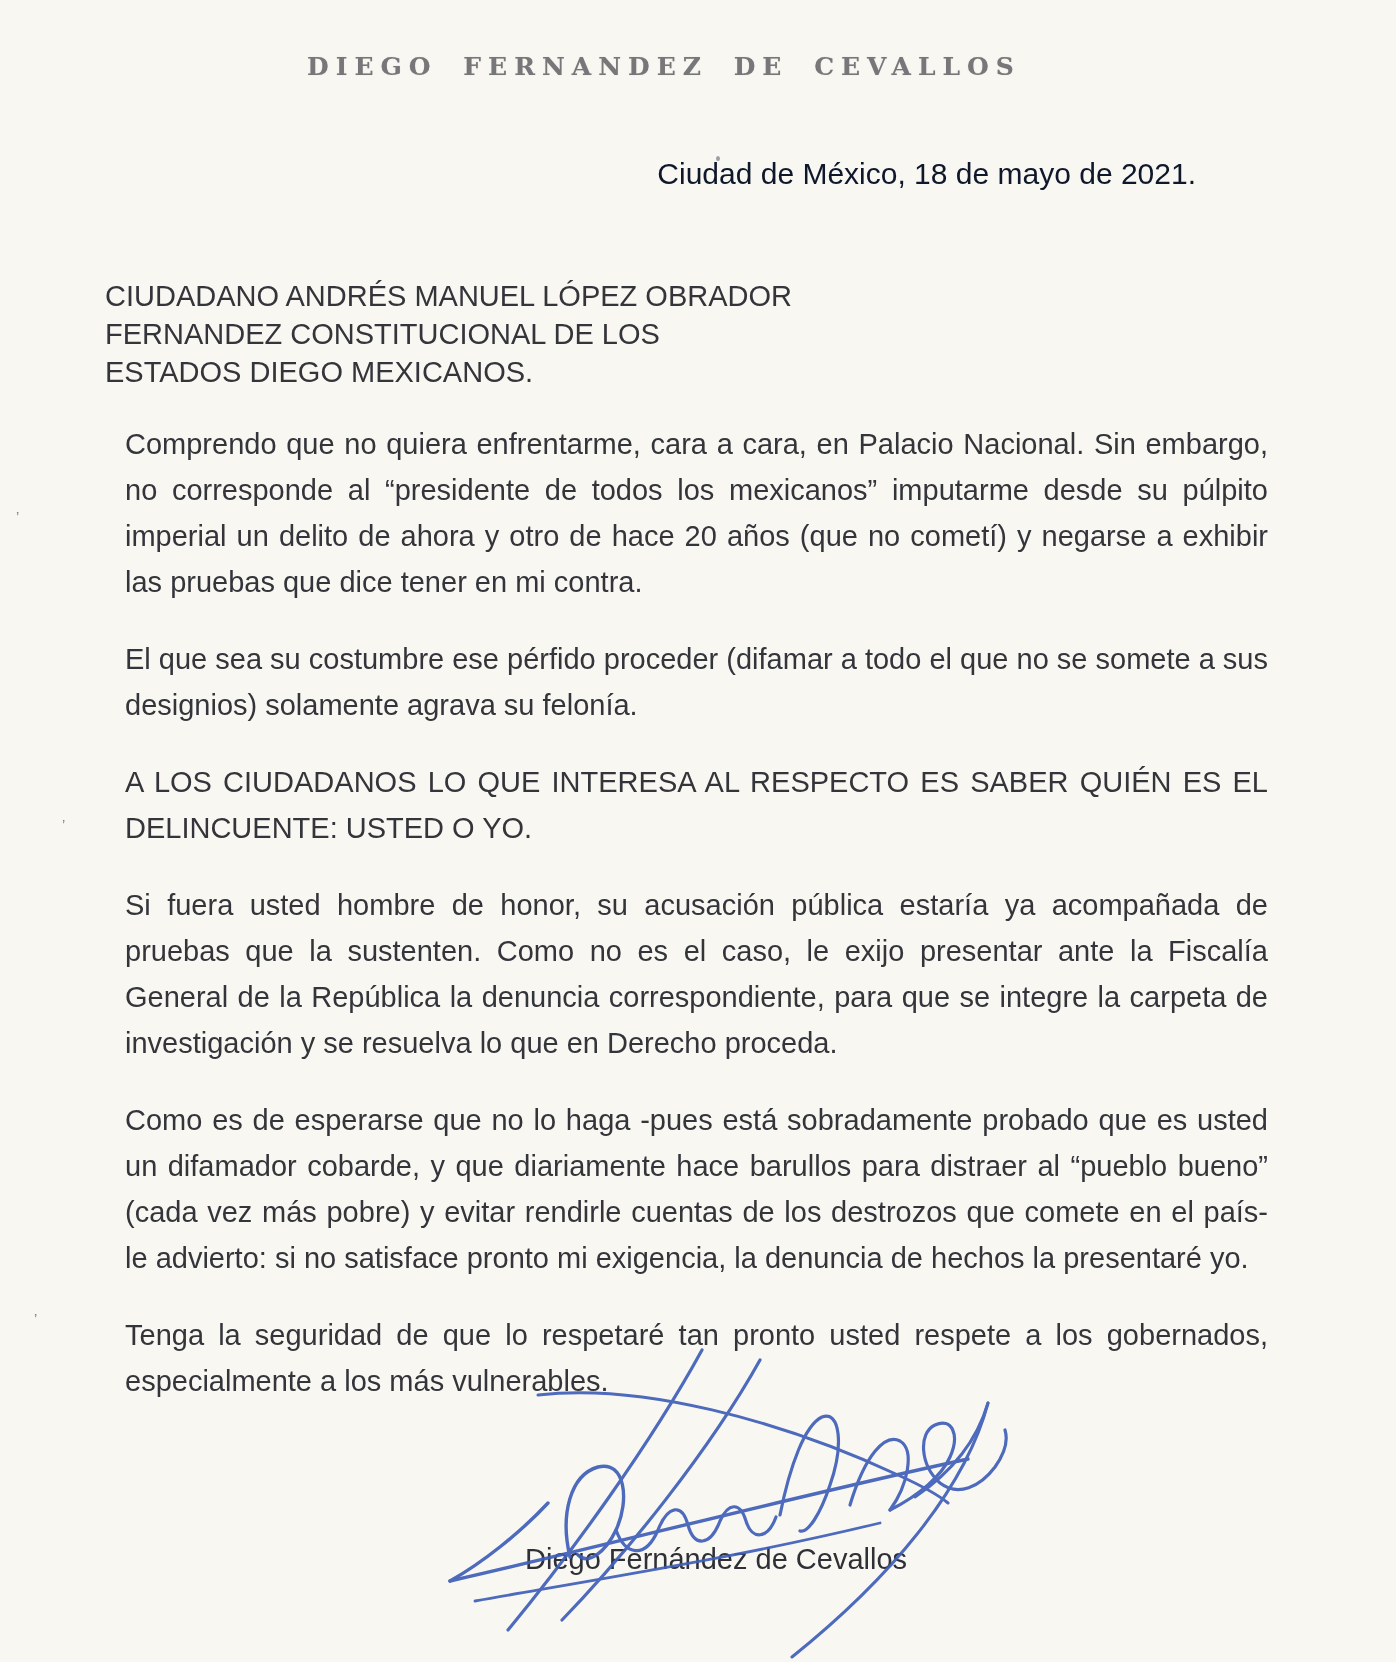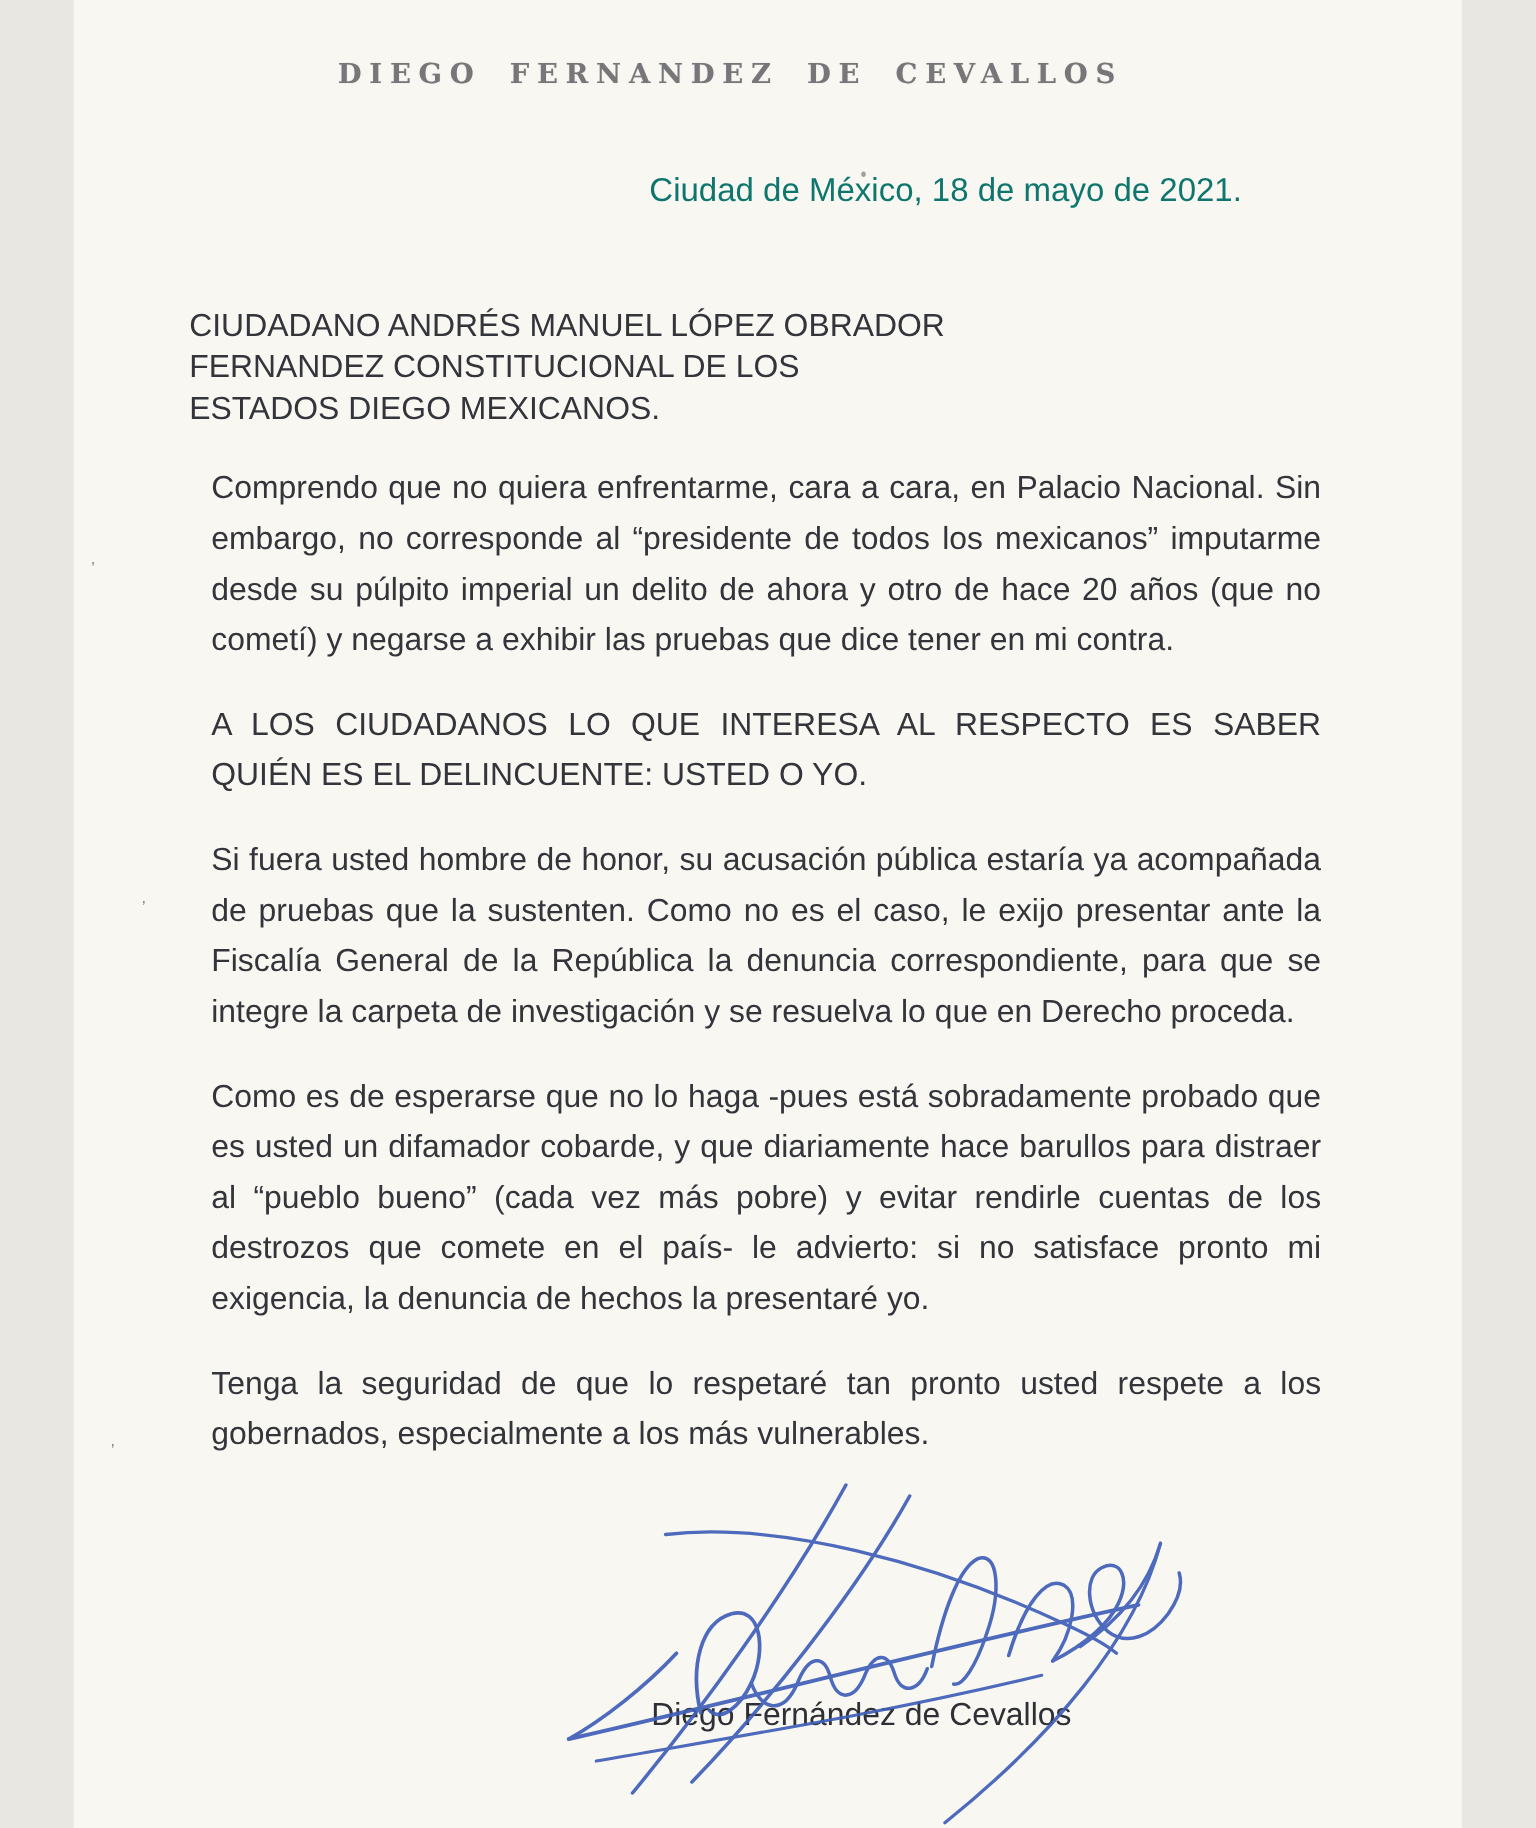--- a/index.html
+++ b/index.html
@@ -3,21 +3,21 @@
 <meta charset="utf-8">
 <style>
   * { margin: 0; padding: 0; box-sizing: border-box; }
 
   html, body {
     background: #e9e7e1;
   }
 
   .page {
     position: relative;
-    width: 1262px;
+    width: 1396px;
     height: 1662px;
     margin: 0 auto;
     background: #f8f7f2;
     overflow: hidden;
     font-family: "Liberation Sans", sans-serif;
     color: #34353b;
   }
 
   
   .letterhead {
@@ -32,21 +32,21 @@
     color: #77777a;
     text-shadow: 0 0 1px rgba(120,120,122,0.35);
   }
 
   
   .date-line {
     margin-top: 76px;
     padding-right: 200px;
     text-align: right;
     font-size: 30px;
-    color: #0f766e;
+    color: #0f172a;
   }
 
   
   .recipient {
     margin-top: 86px;
     margin-left: 105px;
     font-size: 29px;
     line-height: 38px;
     color: #34353b;
   }
@@ -116,20 +116,21 @@
   <div class="date-line">Ciudad de México, 18 de mayo de 2021.</div>
 
   <div class="recipient">
     <div>CIUDADANO ANDRÉS MANUEL LÓPEZ OBRADOR</div>
     <div>FERNANDEZ CONSTITUCIONAL DE LOS</div>
     <div>ESTADOS DIEGO MEXICANOS.</div>
   </div>
 
   <div class="body-text">
     <p>Comprendo que no quiera enfrentarme, cara a cara, en Palacio Nacional. Sin embargo, no corresponde al “presidente de todos los mexicanos” imputarme desde su púlpito imperial un delito de ahora y otro de hace 20 años (que no cometí) y negarse a exhibir las pruebas que dice tener en mi contra.</p>
+    <p>El que sea su costumbre ese pérfido proceder (difamar a todo el que no se somete a sus designios) solamente agrava su felonía.</p>
     <p>A LOS CIUDADANOS LO QUE INTERESA AL RESPECTO ES SABER QUIÉN ES EL DELINCUENTE: USTED O YO.</p>
     <p>Si fuera usted hombre de honor, su acusación pública estaría ya acompañada de pruebas que la sustenten. Como no es el caso, le exijo presentar ante la Fiscalía General de la República la denuncia correspondiente, para que se integre la carpeta de investigación y se resuelva lo que en Derecho proceda.</p>
     <p>Como es de esperarse que no lo haga -pues está sobradamente probado que es usted un difamador cobarde, y que diariamente hace barullos para distraer al “pueblo bueno” (cada vez más pobre) y evitar rendirle cuentas de los destrozos que comete en el país- le advierto: si no satisface pronto mi exigencia, la denuncia de hechos la presentaré yo.</p>
     <p>Tenga la seguridad de que lo respetaré tan pronto usted respete a los gobernados, especialmente a los más vulnerables.</p>
   </div>
 
   <div class="signature-block">
     <div class="signature-name">Diego Fernández de Cevallos</div>
 
     <svg class="signature-svg" viewBox="0 0 620 337" aria-hidden="true">

